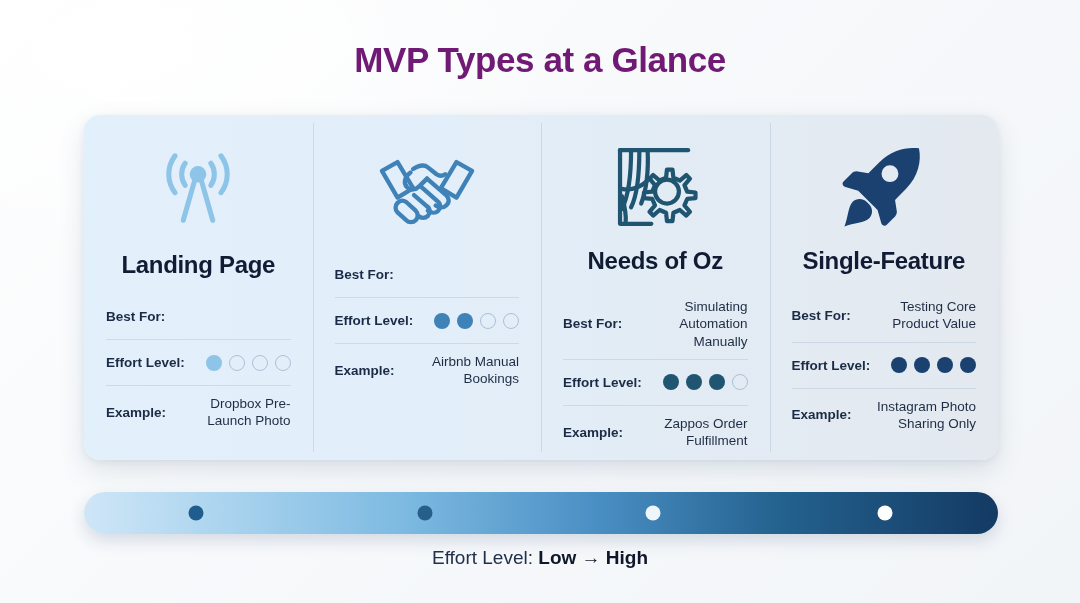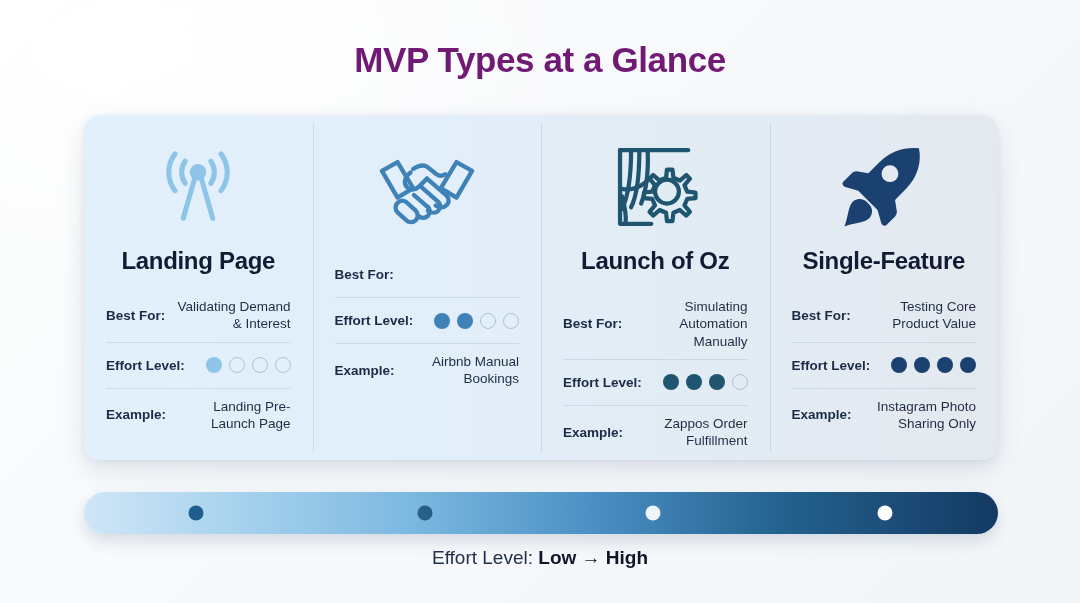--- a/index.html
+++ b/index.html
@@ -123,34 +123,33 @@
       <path d="M75 14c9 12 9 28 0 40"></path>
       <circle cx="50" cy="34" r="9" fill="#8dc4e8" stroke="none"></circle>
       <path d="M46 42 34 84"></path>
       <path d="M54 42 66 84"></path>
     </svg>
       </div>
       <div class="card-title">Landing Page</div>
       <div class="rows">
         <div class="row">
           <div class="row-label">Best For:</div>
-          <div class="row-value">Validating Demand &amp; Interest</div>
         </div>
         <div class="row">
           <div class="row-label">Effort Level:</div>
           <div class="dots">
             <span class="dot on" style="background: rgb(141, 196, 232);"></span>
             <span class="dot"></span>
             <span class="dot"></span>
             <span class="dot"></span>
           </div>
         </div>
         <div class="row">
           <div class="row-label">Example:</div>
-          <div class="row-value">Landing Pre-Launch Page</div>
+          <div class="row-value">Dropbox Pre-Launch Photo</div>
         </div>
       </div>
     </div>
     <div class="card">
       <div class="icon-wrap">
     <svg width="104" height="80" viewBox="0 0 120 90" fill="none" stroke="#3f82b8" stroke-width="5" stroke-linejoin="round" stroke-linecap="round">
       <path d="M8 24 L26 14 L44 44 L26 55 Z"></path>
       <path d="M112 24 L94 14 L76 44 L94 55 Z"></path>
       <path d="M44 22c6-4 12-6 17-2l10 8c3 2 7 2 10 0"></path>
       <path d="M41 26c-6 4-9 12-4 17 4 4 10 3 14-1l9-9"></path>
@@ -186,21 +185,21 @@
       <path d="M12 10 V90 H46"></path>
       <path d="M24 10 c0 26 -3 50 -10 64"></path>
       <path d="M33 10 c0 26 -2 48 -9 62"></path>
       <path d="M42 10 c1 22 -1 42 -7 58"></path>
       <path d="M14 52 c10 2 20 -2 27 -8"></path>
       <path d="M14 60 c4 14 5 22 4 30"></path>
       <circle cx="63" cy="55" r="13"></circle>
       <path d="M63 31 l6 0 1 9 7 3 7-6 4 4 -6 7 3 7 9 1 0 6 -9 1 -3 7 6 7 -4 4 -7-6 -7 3 -1 9 -6 0 -1-9 -7-3 -7 6 -4-4 6-7 -3-7 -9-1 0-6 9-1 3-7 -6-7 4-4 7 6 7-3z"></path>
     </svg>
       </div>
-      <div class="card-title">Launch of Oz</div>
+      <div class="card-title">Needs of Oz</div>
       <div class="rows">
         <div class="row">
           <div class="row-label">Best For:</div>
           <div class="row-value">Simulating Automation Manually</div>
         </div>
         <div class="row">
           <div class="row-label">Effort Level:</div>
           <div class="dots">
             <span class="dot on" style="background: rgb(31, 85, 112);"></span>
             <span class="dot on" style="background: rgb(31, 85, 112);"></span>

